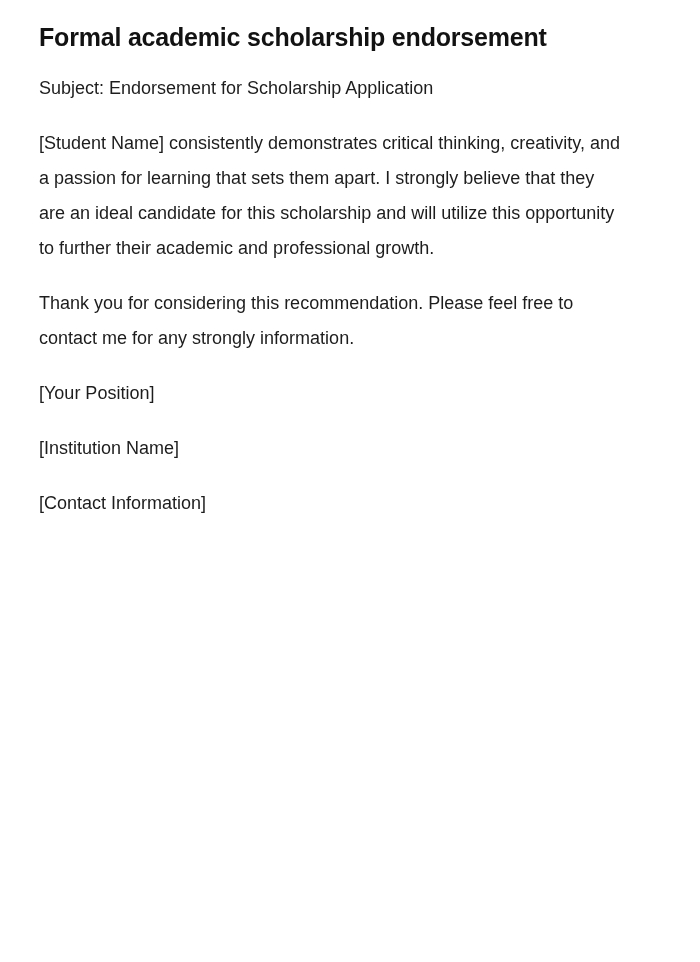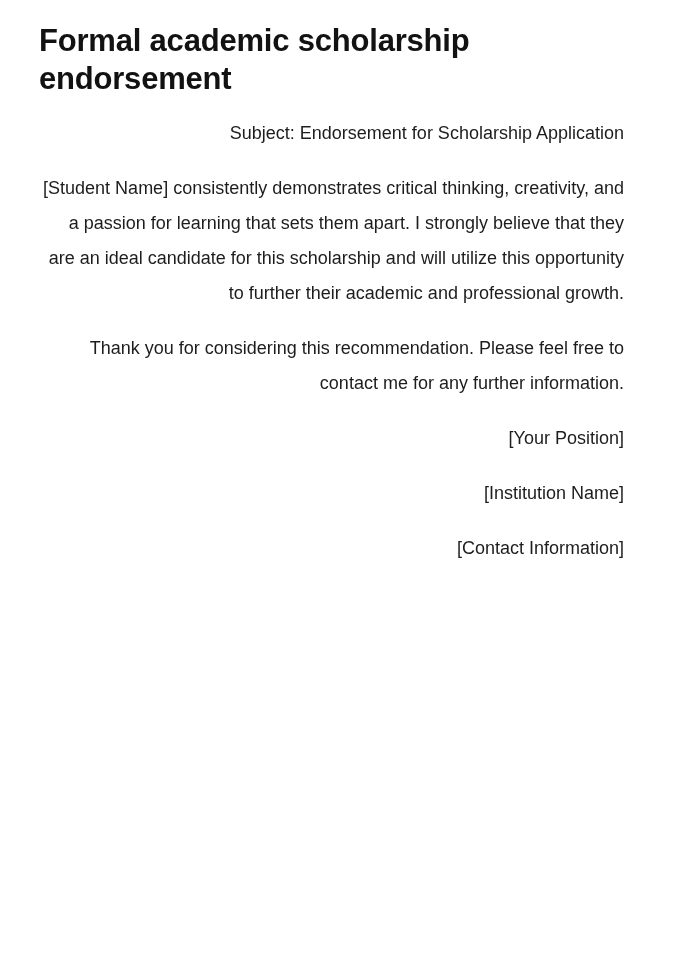--- a/index.html
+++ b/index.html
@@ -16,38 +16,37 @@
     -webkit-font-smoothing: antialiased;
   }
   .page {
     width: 700px;
     min-height: 962px;
     box-sizing: border-box;
     padding: 22px 40px 20px 39px;
     background: #ffffff;
   }
   .doc-title {
-    font-size: 31px;
+    font-size: 25px;
     font-weight: bold;
     line-height: 1.22;
     letter-spacing: -0.2px;
     color: #121212;
     margin: 0 0 18px 0;
   }
   .doc-body {
     display: block;
   }
   .para {
     font-size: 18px;
     line-height: 35px;
     color: #1d1d1d;
     margin: 0 0 20px 0;
     max-width: 585px;
     word-wrap: break-word;
-    text-align: right;
   }
   .para:last-child {
     margin-bottom: 0;
   }
   .para.signature-line {
     margin-bottom: 20px;
   }
 </style>
 </head>
 <body>
@@ -57,21 +56,21 @@
   <h1 class="doc-title">Formal academic scholarship endorsement</h1>
 
   <div class="doc-body">
 
     <p class="para">Subject: Endorsement for Scholarship Application</p>
 
 
 
     <p class="para">[Student Name] consistently demonstrates critical thinking, creativity, and a passion for learning that sets them apart. I strongly believe that they are an ideal candidate for this scholarship and will utilize this opportunity to further their academic and professional growth.</p>
 
-    <p class="para">Thank you for considering this recommendation. Please feel free to contact me for any further information.</p>
+    <p class="para">Thank you for considering this recommendation. Please feel free to contact me for any strongly information.</p>
 
 
 
     <p class="para signature-line">[Your Position]</p>
 
     <p class="para signature-line">[Institution Name]</p>
 
     <p class="para signature-line">[Contact Information]</p>
 
   </div>

